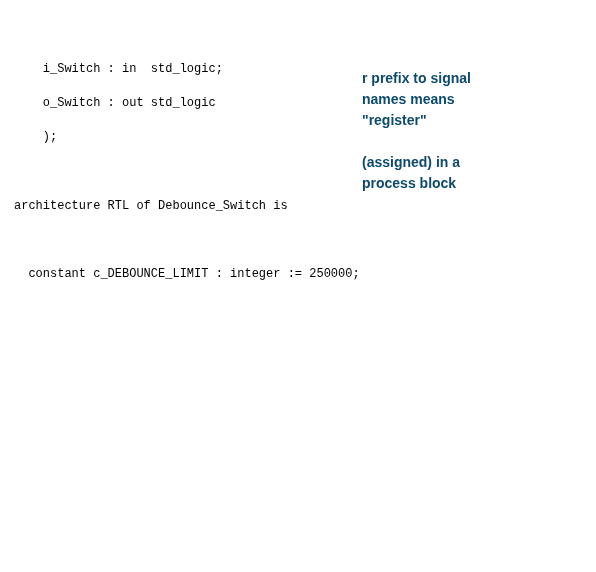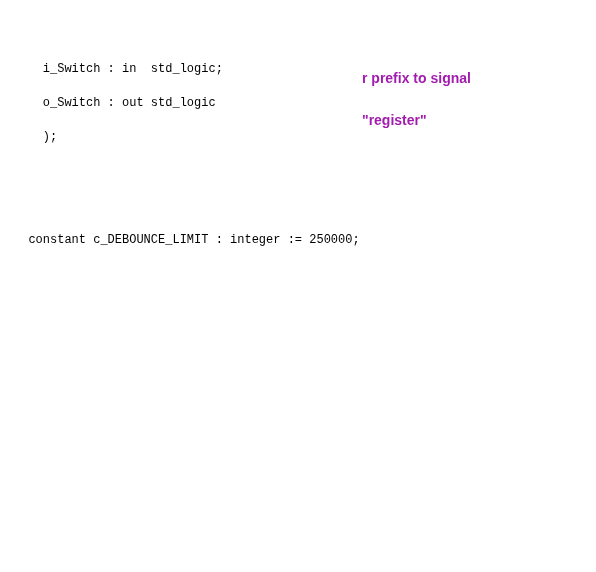--- a/index.html
+++ b/index.html
@@ -22,47 +22,49 @@
       white-space: pre;
     }
     .annotation-box {
       position: absolute;
       top: 58px;
       right: 10px;
       width: 210px;
       font-family: Arial, sans-serif;
       font-size: 14px;
       font-weight: bold;
-      color: #a21caf;
+      color: #0c4a6e;
       line-height: 1.5;
     }
     .code-line {
       display: block;
       line-height: 1.45;
     }
   </style>
 </head>
 <body>
 
 <div style="position:relative;">
 
   <div class="annotation-box">
     <span>r prefix to signal</span><br>
-    <br>
+    <span>names means</span><br>
     <span>"register"</span><br>
     <br>
-    <br>
+    <span>(assigned) in a</span><br>
+    <span>process block</span>
   </div>
 
   <div class="code-block">
 <span class="code-line">&nbsp;</span>
 <span class="code-line">    i_Switch : in  std_logic;</span>
 <span class="code-line">    o_Switch : out std_logic</span>
 <span class="code-line">    );</span>
 <span class="code-line">&nbsp;</span>
+<span class="code-line">architecture RTL of Debounce_Switch is</span>
 <span class="code-line">&nbsp;</span>
 <span class="code-line">  constant c_DEBOUNCE_LIMIT : integer := 250000;</span>
 <span class="code-line">&nbsp;</span>
 
 
 
 
 
 
 

